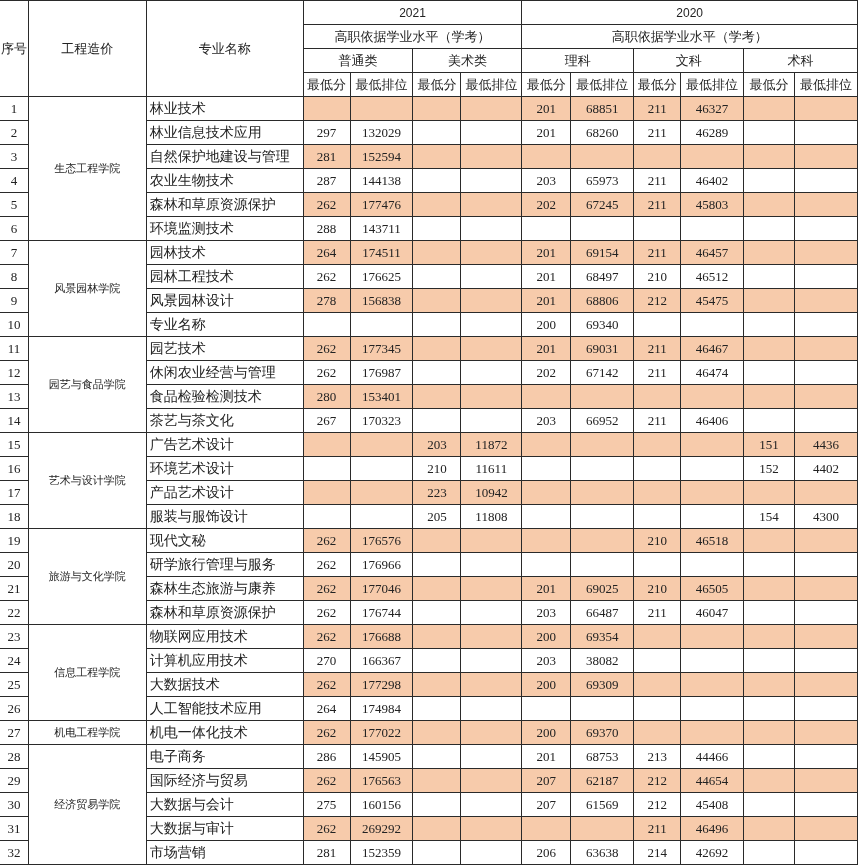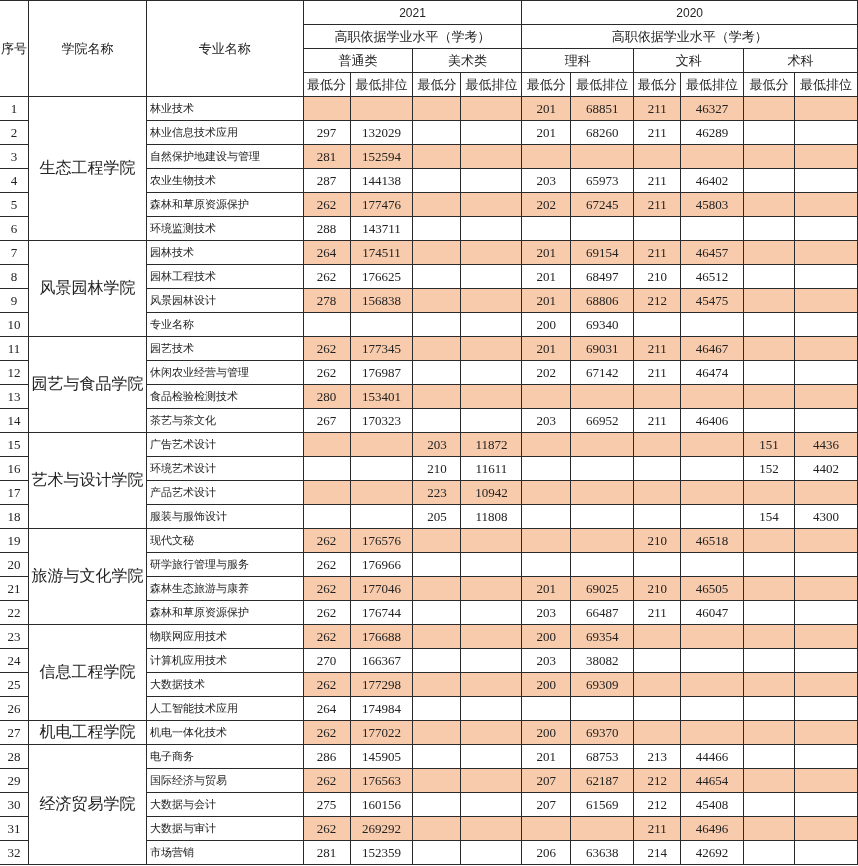--- a/index.html
+++ b/index.html
@@ -17,24 +17,24 @@
     padding: 0;
     height: 23px;
     text-align: center;
     vertical-align: middle;
     white-space: nowrap;
     overflow: hidden;
     font-weight: normal;
   }
   th { font-size: 13px; }
   .yr { font-size: 12px; font-family: Liberation Sans, sans-serif; }
-  td.major { text-align: left; padding-left: 3px; font-size: 11px; }
+  td.major { text-align: left; padding-left: 3px; font-size: 14px; }
   td.num { font-family: "Liberation Serif", serif; font-size: 13px; }
   tr.hl td.c { background: #f7cbab; }
-  td.college { font-size: 16px; }
+  td.college { font-size: 11px; }
 </style>
 </head>
 <body>
 
 <table>
   <colgroup>
     <col style="width:29px">
       <col style="width:118px">
       <col style="width:157px">
     <col style="width:47px">
@@ -44,21 +44,21 @@
     <col style="width:49px">
       <col style="width:63px">
       <col style="width:47px">
       <col style="width:63px">
     <col style="width:51px">
       <col style="width:63px">
   </colgroup>
   <thead>
     <tr>
       <th rowspan="4">序号</th>
-      <th rowspan="4">学院名称</th>
+      <th rowspan="4">工程造价</th>
       <th rowspan="4">专业名称</th>
       <th colspan="4" class="yr">2021</th>
       <th colspan="6" class="yr">2020</th>
     </tr>
     <tr>
       <th colspan="4">高职依据学业水平（学考）</th>
       <th colspan="6">高职依据学业水平（学考）</th>
     </tr>
     <tr>
       <th colspan="2">普通类</th>

